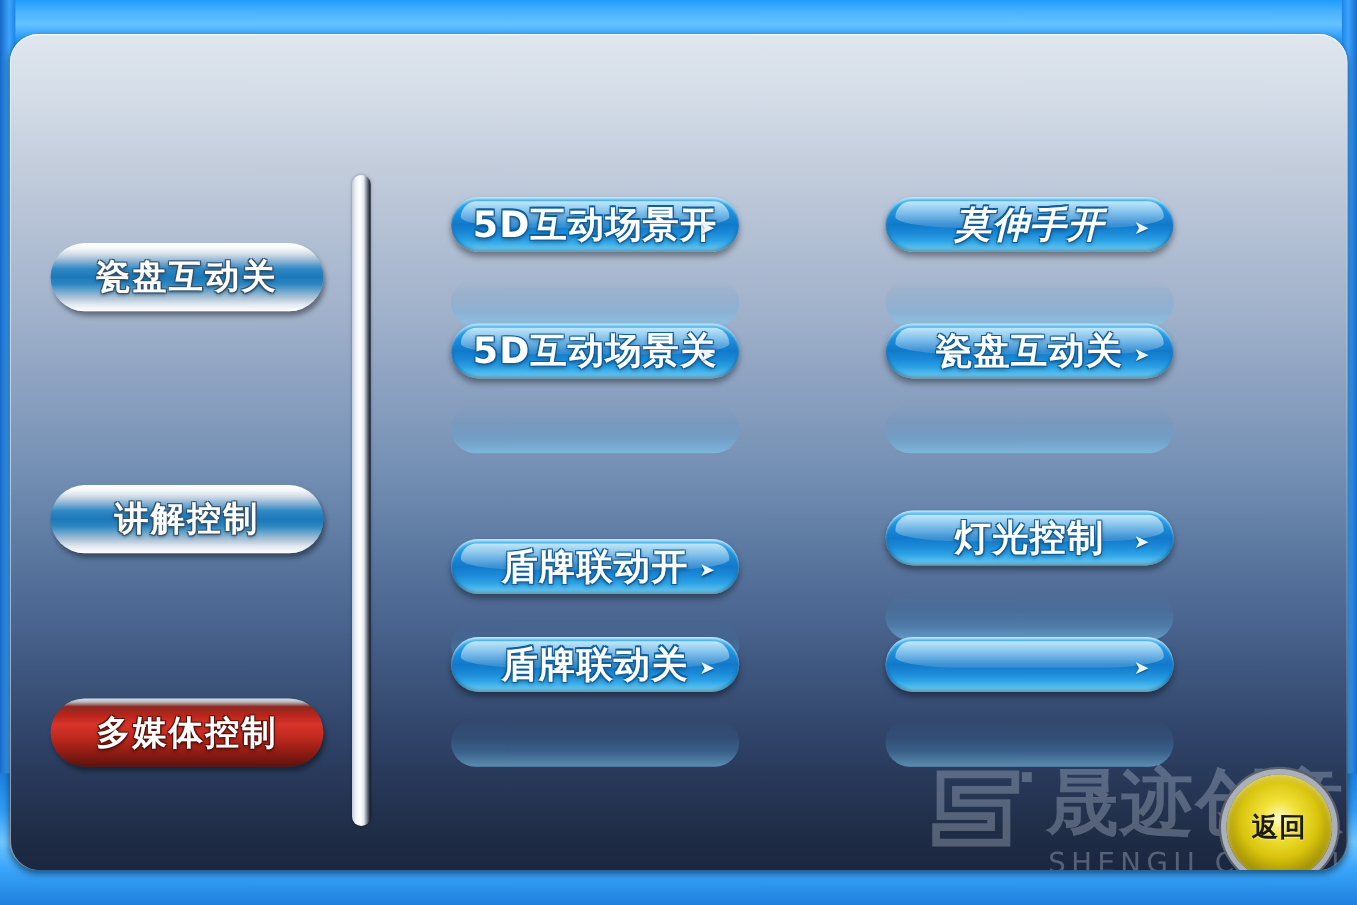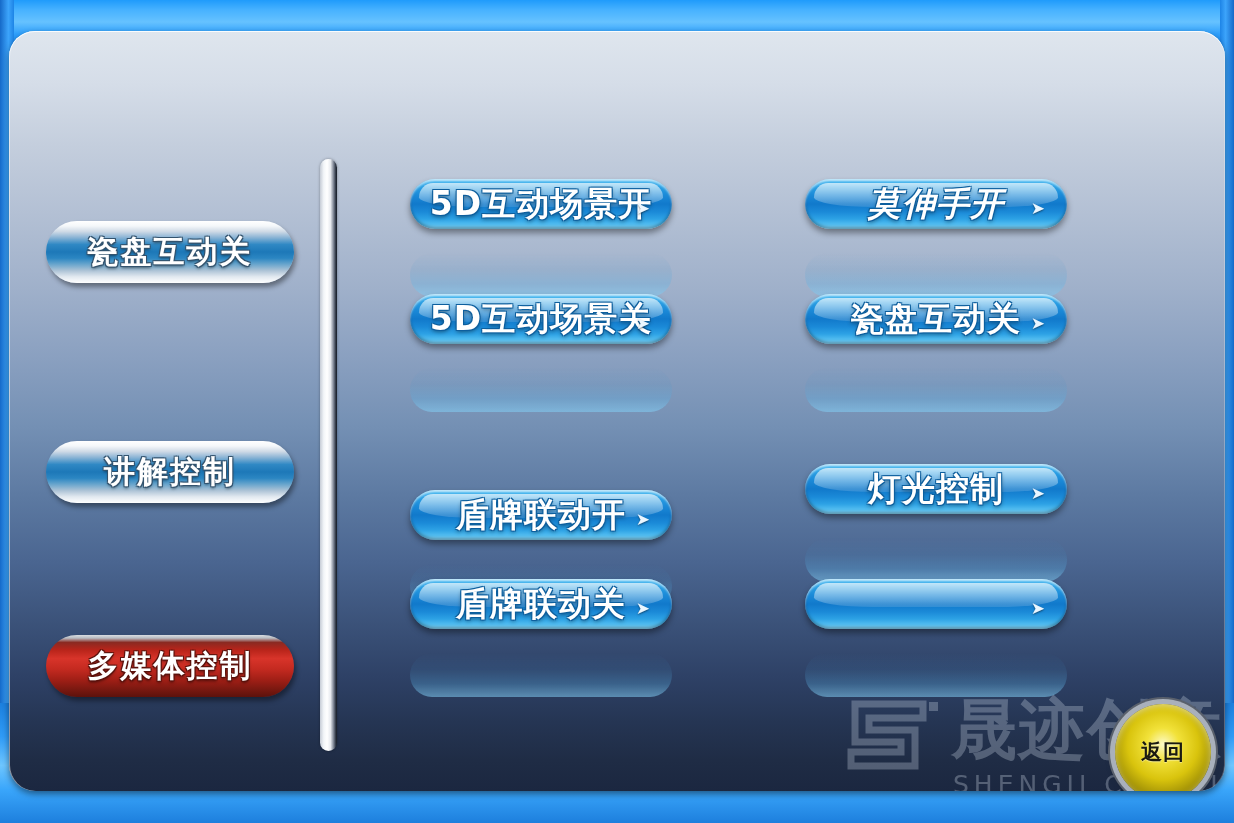--- a/index.html
+++ b/index.html
@@ -307,21 +307,21 @@
     box-shadow:
       0 0 0 5px #a9b0bb,
       0 0 0 7px #59606c,
       inset 0 2px 6px rgba(255,255,255,.5),
       0 3px 8px rgba(0,0,0,.55);
     display: flex;
     align-items: center;
     justify-content: center;
   }
   #return-btn .ret-label {
-    font-size: 21px;
+    font-size: 24px;
     font-weight: bold;
     color: #1a1a10;
     letter-spacing: 1px;
     text-shadow: 0 1px 1px rgba(255,255,255,.45);
   }
 </style>
 </head>
 <body>
 
 <div id="stage">

